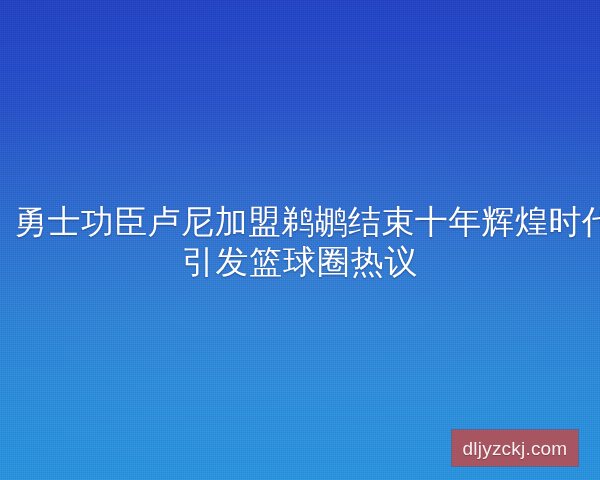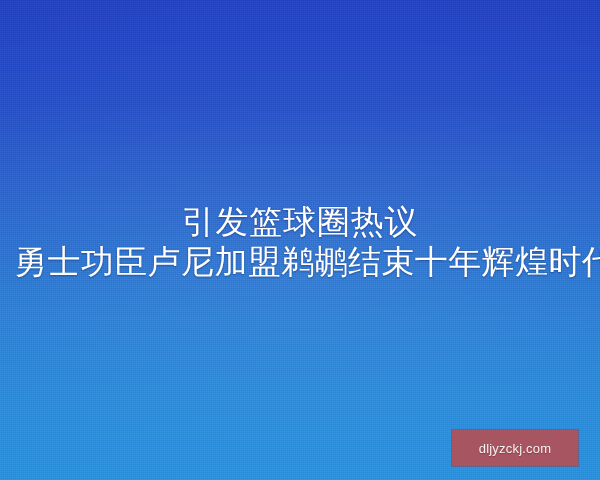--- a/index.html
+++ b/index.html
@@ -103,38 +103,38 @@
     width: 126px;
     height: 36px;
     background: #a85562;
     display: flex;
     align-items: center;
     justify-content: center;
     box-shadow: 0 0 0 1px rgba(140, 62, 74, 0.55);
   }
   .watermark-label {
     color: #f7f2f3;
-    font-size: 13px;
+    font-size: 19px;
     line-height: 1;
     letter-spacing: 0.2px;
     font-weight: 400;
     text-shadow: 0 1px 1px rgba(86, 28, 38, 0.45);
   }
 </style>
 </head>
 <body>
 
 <div id="banner">
 
   <div class="bg-gradient"></div>
   <div class="bg-sheen"></div>
   <div class="bg-noise"></div>
 
   <div class="headline">
+    <span class="headline-line headline-line-1">勇士功臣卢尼加盟鹈鹕结束十年辉煌时代</span>
     <span class="headline-line headline-line-2">引发篮球圈热议</span>
-    <span class="headline-line headline-line-1">勇士功臣卢尼加盟鹈鹕结束十年辉煌时代</span>
   </div>
 
   <div class="watermark">
     <span class="watermark-label">dljyzckj.com</span>
   </div>
 
 </div>
 
 </body></html>

